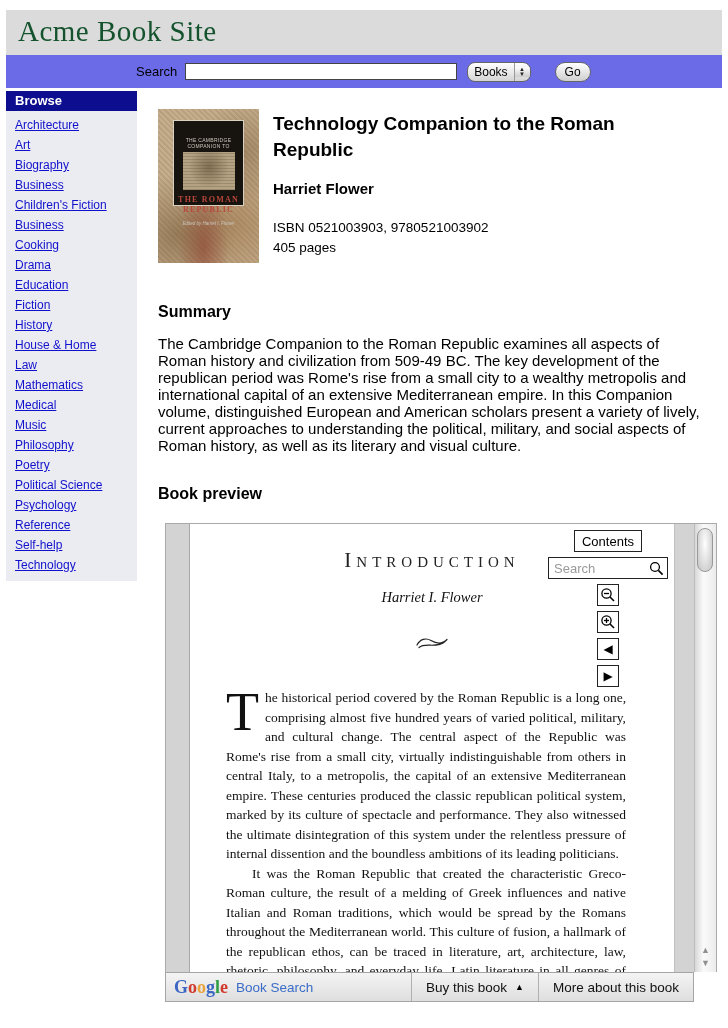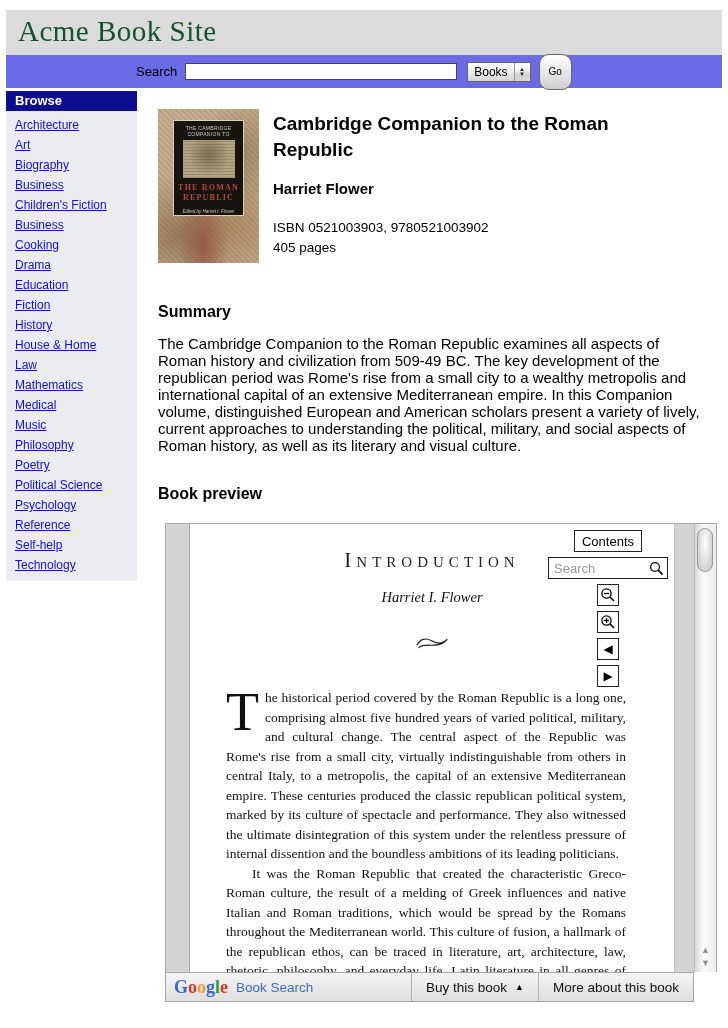--- a/index.html
+++ b/index.html
@@ -20,31 +20,31 @@
     background:#6b6be8; height:33px; display:flex; align-items:center;
   }
   .searchbar .lbl { margin-left:130px; font-size:13px; color:#000; }
   .searchbar input.q {
     margin-left:8px; width:272px; height:17px;
     border:1px solid #444; background:#fff; font-size:12px; padding:0 3px;
   }
   .aqua-select {
     margin-left:10px; display:flex; align-items:center; height:20px;
     background:linear-gradient(#ffffff,#d4d4d4); border:1px solid #666;
-    border-radius:0; overflow:hidden; cursor:default;
+    border-radius:8px; overflow:hidden; cursor:default;
   }
   .aqua-select .as-label { font-size:12px; padding:0 6px; color:#000; }
   .aqua-select .as-sep { width:1px; align-self:stretch; background:#999; }
   .aqua-select .as-arrows {
     width:15px; display:flex; flex-direction:column; align-items:center;
     justify-content:center; font-size:6px; line-height:5px; color:#222;
     background:linear-gradient(#fff,#ccc);
   }
   .go-btn {
-    margin-left:8px; height:36px; padding:0 9px; font-size:10px; color:#000;
+    margin-left:24px; height:20px; padding:0 9px; font-size:12px; color:#000;
     background:linear-gradient(#ffffff,#cfcfcf); border:1px solid #666;
     border-radius:10px; cursor:pointer;
   }
   .gap3 { height:3px; }
   
   .cols { display:flex; align-items:flex-start; }
   .sidebar { width:131px; flex:0 0 131px; }
   .browse-hdr {
     background:#0d0d8f; color:#fff; font-weight:bold; font-size:13px;
     padding:2px 0 3px 9px;
@@ -61,23 +61,23 @@
     position:relative; width:101px; height:154px; flex:0 0 101px;
     background:
       radial-gradient(circle at 18% 82%, rgba(101,67,33,.45), transparent 40%),
       radial-gradient(ellipse at 45% 90%, rgba(150,55,45,.55), transparent 32%),
       radial-gradient(circle at 85% 28%, rgba(101,67,33,.35), transparent 35%),
       radial-gradient(circle at 75% 75%, rgba(139,90,43,.40), transparent 45%),
       repeating-linear-gradient(45deg, rgba(115,80,45,.14) 0 2px, transparent 2px 4px),
       #c4ae8d;
   }
   .cover .panel {
-    position:absolute; left:15px; right:15px; top:11px; height:96px;
+    position:absolute; left:15px; right:15px; top:11px; height:86px;
     background:#17130f; border:1px solid #d8d0c0; text-align:center;
-    padding:4px 2px;
+    padding:16px 2px;
   }
   .cover .series { color:#cfc9bf; font-size:5px; letter-spacing:.3px; }
   .cover .art {
     width:52px; height:38px; margin:3px auto 0;
     background:
       radial-gradient(circle at 50% 40%, rgba(80,60,35,.5), transparent 60%),
       repeating-linear-gradient(0deg, rgba(90,70,45,.25) 0 1px, transparent 1px 3px),
       #b3a283;
   }
   .cover .cov-title {
@@ -232,21 +232,21 @@
           <div class="series">THE CAMBRIDGE COMPANION TO</div>
           <div class="art"></div>
           <div class="cov-title">
             <span>THE ROMAN</span><br>
             <span>REPUBLIC</span>
           </div>
           <div class="editor">Edited by Harriet I. Flower</div>
         </div>
       </div>
       <div class="book-info">
-        <h2 class="book-title">Cambridge Companion to the Roman Republic</h2>
+        <h2 class="book-title">Technology Companion to the Roman Republic</h2>
         <h3 class="book-author">Harriet Flower</h3>
         <div class="pub-block">
           <div>ISBN 0521003903, 9780521003902</div>
           <div>405 pages</div>
         </div>
       </div>
     </div>
 
     <h3 class="h-sec">Summary</h3>
     <p class="summary-text">The Cambridge Companion to the Roman Republic examines all aspects of Roman history and civilization from 509-49 BC. The key development of the republican period was Rome's rise from a small city to a wealthy metropolis and international capital of an extensive Mediterranean empire. In this Companion volume, distinguished European and American scholars present a variety of lively, current approaches to understanding the political, military, and social aspects of Roman history, as well as its literary and visual culture.</p>

